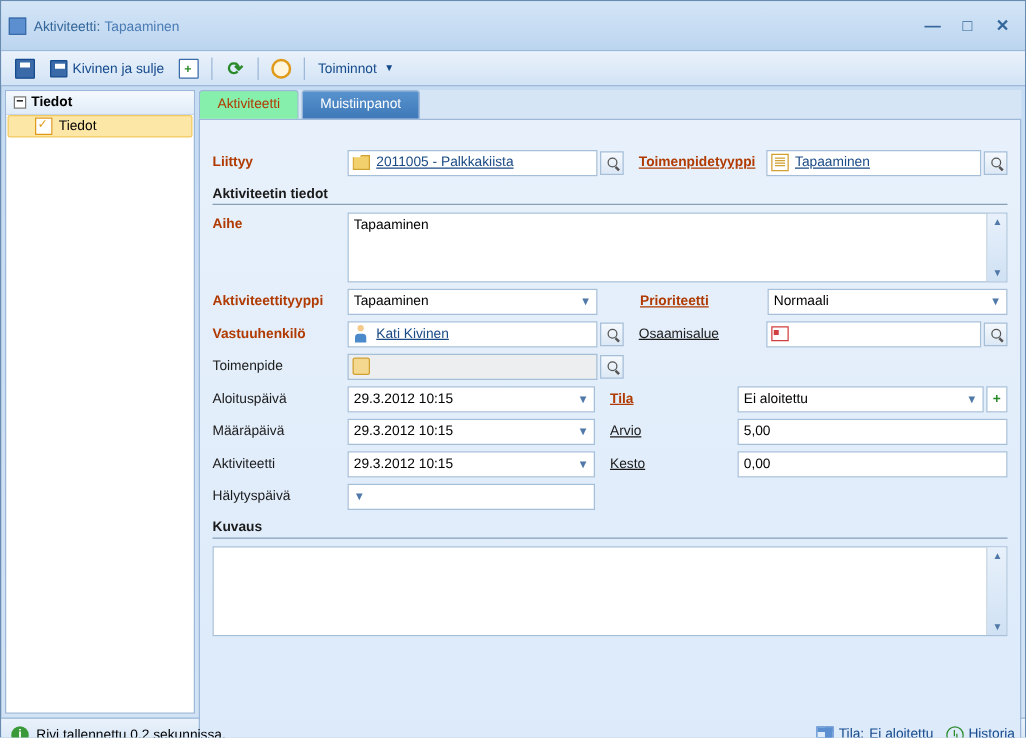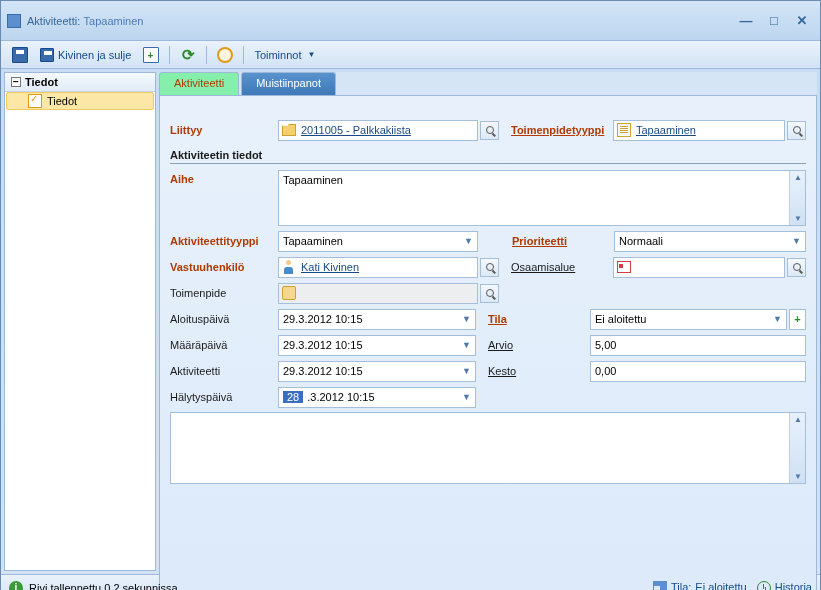--- a/index.html
+++ b/index.html
@@ -294,27 +294,25 @@
           <div class="gap"></div>
           <div class="lbl2">Kesto</div>
           <div class="field" style="flex:1">
             <input value="0,00" style="">
           </div>
         </div>
 
         <div class="row">
           <div class="lbl">Hälytyspäivä</div>
           <div class="dropdown grp2">
-            <span>
-              <span class="highlighted-date">28</span><span>.3.2012 10:15</span>
-            </span>
-            <div class="dd-btn">▼</div>
-          </div>
-        </div>
-
+            <div class="dd-btn">▼</div>
+          </div>
+        </div>
+
+        <div class="section-hdr">Kuvaus</div>
 
         <div class="textarea" style="height:72px">
           <div class="ta-val"></div>
           <div class="scroll"></div>
         </div>
 
       </div>
     </div>
   </div>
 

